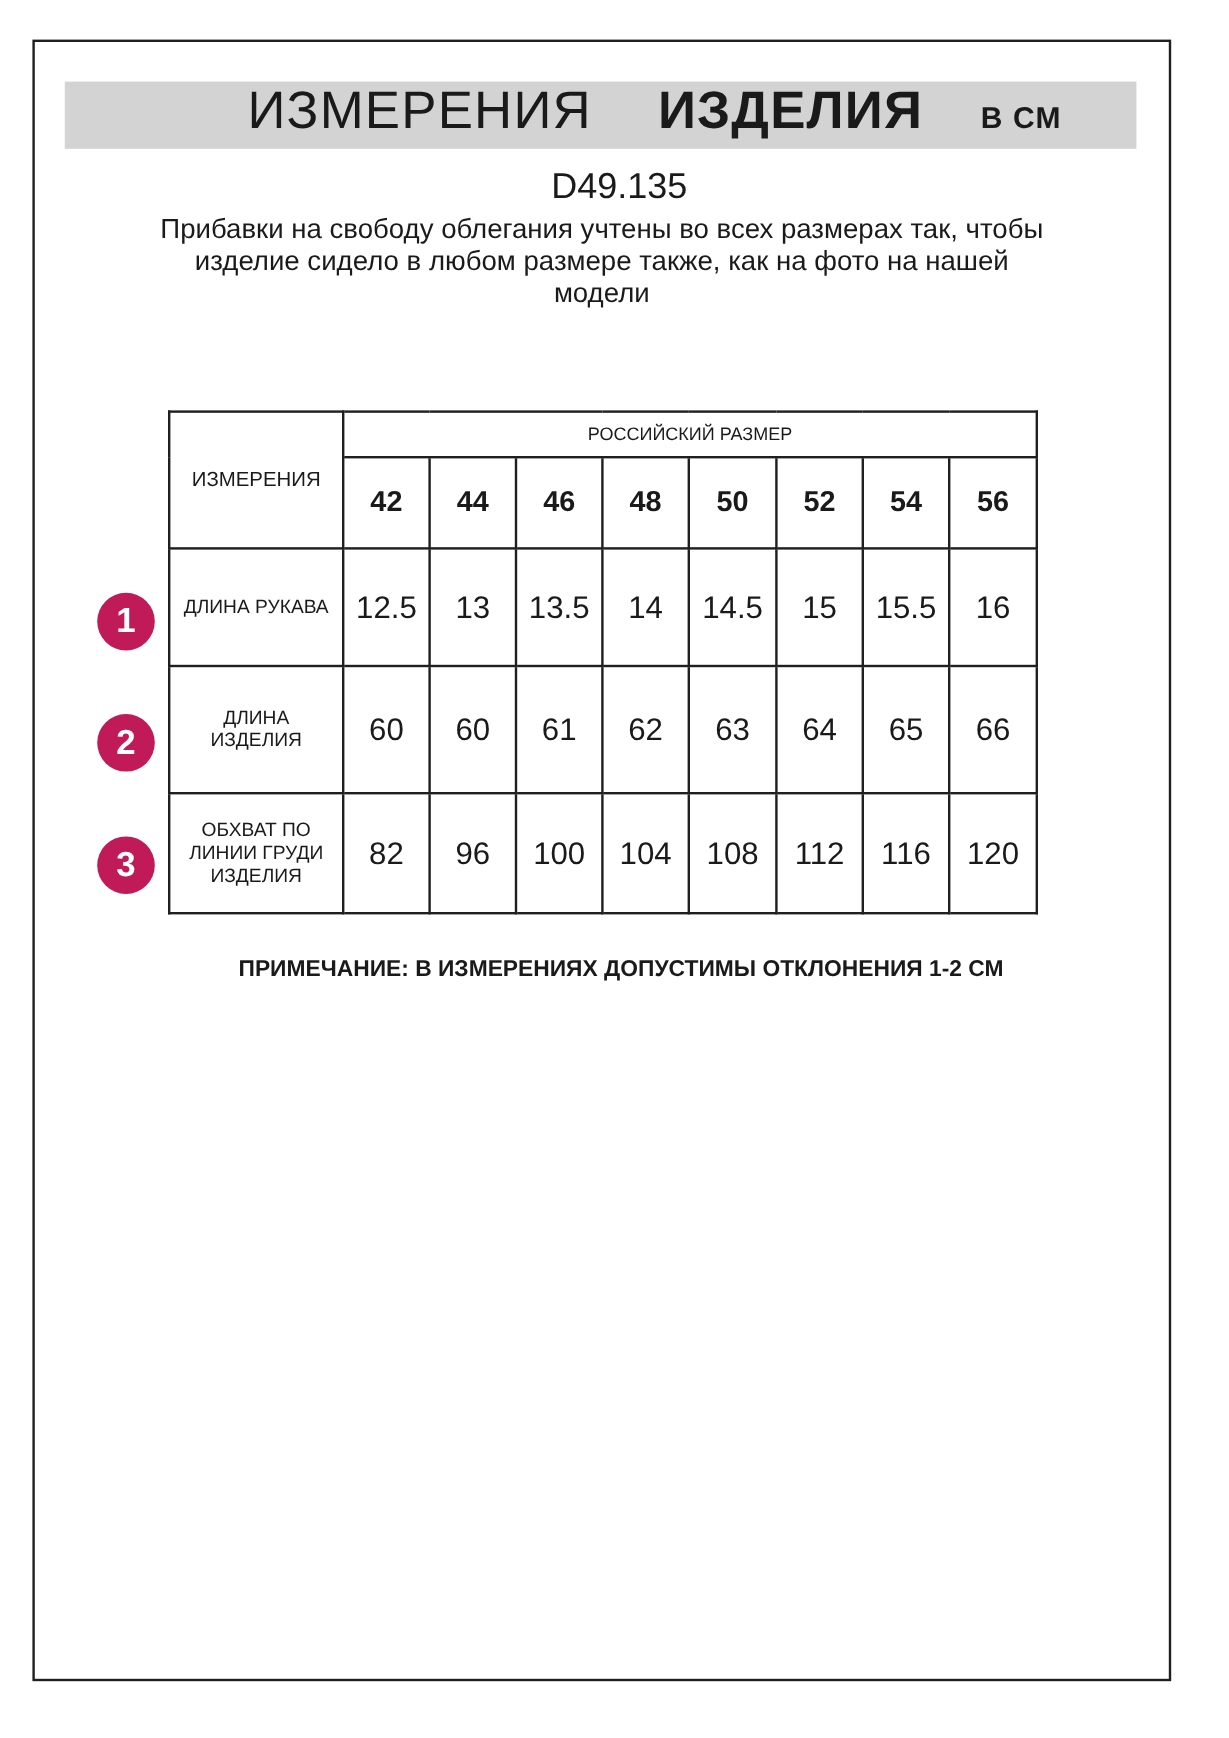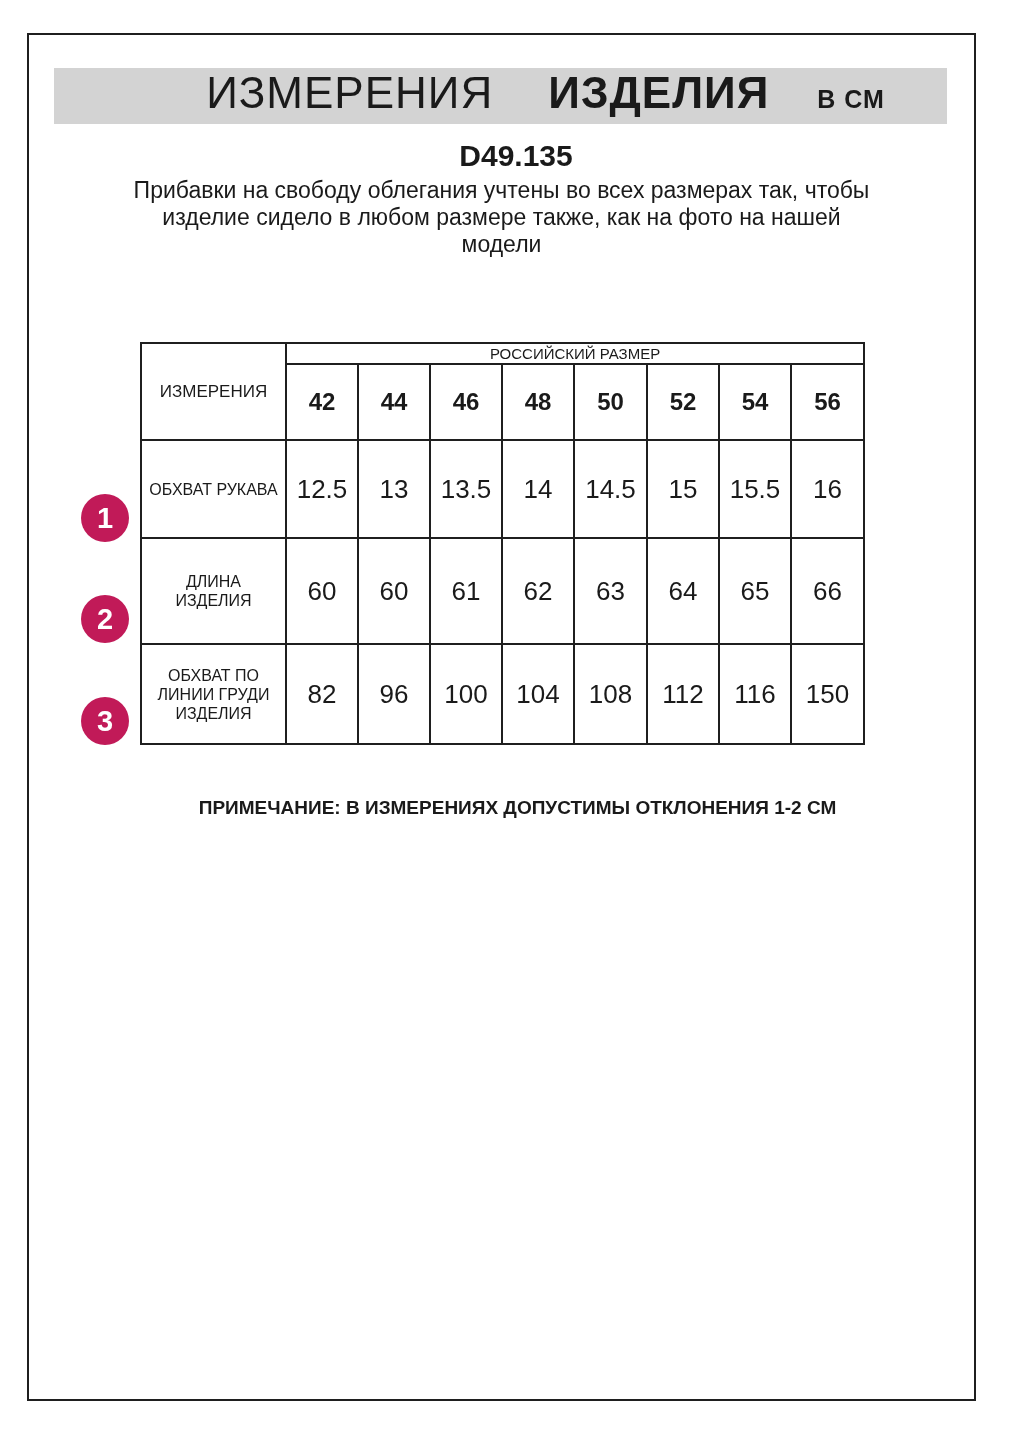--- a/index.html
+++ b/index.html
@@ -33,21 +33,21 @@
     gap: 0;
   }
   .band .t1 { font-size: 44px; font-weight: 400; letter-spacing: 1px; }
   .band .t2 { font-size: 44px; font-weight: 700; letter-spacing: 1px; margin-left: 55px; }
   .band .t3 { font-size: 25px; font-weight: 700; letter-spacing: 1px; margin-left: 48px; }
 
   .model {
     position: absolute;
     left: 27px; top: 138px; width: 949px;
     text-align: center;
-    font-size: 30px; font-weight: 700;
+    font-size: 30px; font-weight: 400;
     line-height: 36px;
     padding-left: 29px;
   }
 
   .desc {
     position: absolute;
     left: 27px; top: 177px; width: 949px;
     text-align: center;
     font-size: 23px;
     line-height: 27px;
@@ -60,21 +60,21 @@
     table-layout: fixed;
     width: 723px;
   }
   table.size-table td {
     border: 2px solid #1f1f1f;
     text-align: center;
     vertical-align: middle;
     overflow: hidden;
   }
   td.corner   { font-size: 17px; font-weight: 400; }
-  td.group    { height: 21px; font-size: 15px; font-weight: 400; line-height: 15px; }
+  td.group    { height: 38px; font-size: 15px; font-weight: 400; line-height: 15px; }
   tr.sizes td { height: 76px; font-size: 24px; font-weight: 700; }
   tr.r1 td    { height: 98px; }
   tr.r2 td    { height: 106px; }
   tr.r3 td    { height: 100px; }
   td.rowlabel {
     font-size: 16px; font-weight: 400;
     line-height: 19px;
     white-space: pre-line;
     padding: 0 4px;
   }
@@ -142,21 +142,21 @@
       <td>42</td>
       <td>44</td>
       <td>46</td>
       <td>48</td>
       <td>50</td>
       <td>52</td>
       <td>54</td>
       <td>56</td>
     </tr>
     <tr class="r1">
-      <td class="rowlabel">ОБХВАТ РУКАВА</td>
+      <td class="rowlabel">ДЛИНА РУКАВА</td>
       <td class="val">12.5</td>
       <td class="val">13</td>
       <td class="val">13.5</td>
       <td class="val">14</td>
       <td class="val">14.5</td>
       <td class="val">15</td>
       <td class="val">15.5</td>
       <td class="val">16</td>
     </tr>
     <tr class="r2">
@@ -175,21 +175,21 @@
       <td class="rowlabel">ОБХВАТ ПО
 ЛИНИИ ГРУДИ
 ИЗДЕЛИЯ</td>
       <td class="val">82</td>
       <td class="val">96</td>
       <td class="val">100</td>
       <td class="val">104</td>
       <td class="val">108</td>
       <td class="val">112</td>
       <td class="val">116</td>
-      <td class="val">150</td>
+      <td class="val">120</td>
     </tr>
   </tbody>
     </table>
 
   <div class="badge b1">1</div>
   <div class="badge b2">2</div>
   <div class="badge b3">3</div>
 
   <div class="note">ПРИМЕЧАНИЕ: В ИЗМЕРЕНИЯХ ДОПУСТИМЫ ОТКЛОНЕНИЯ 1-2 СМ</div>
 </div>

